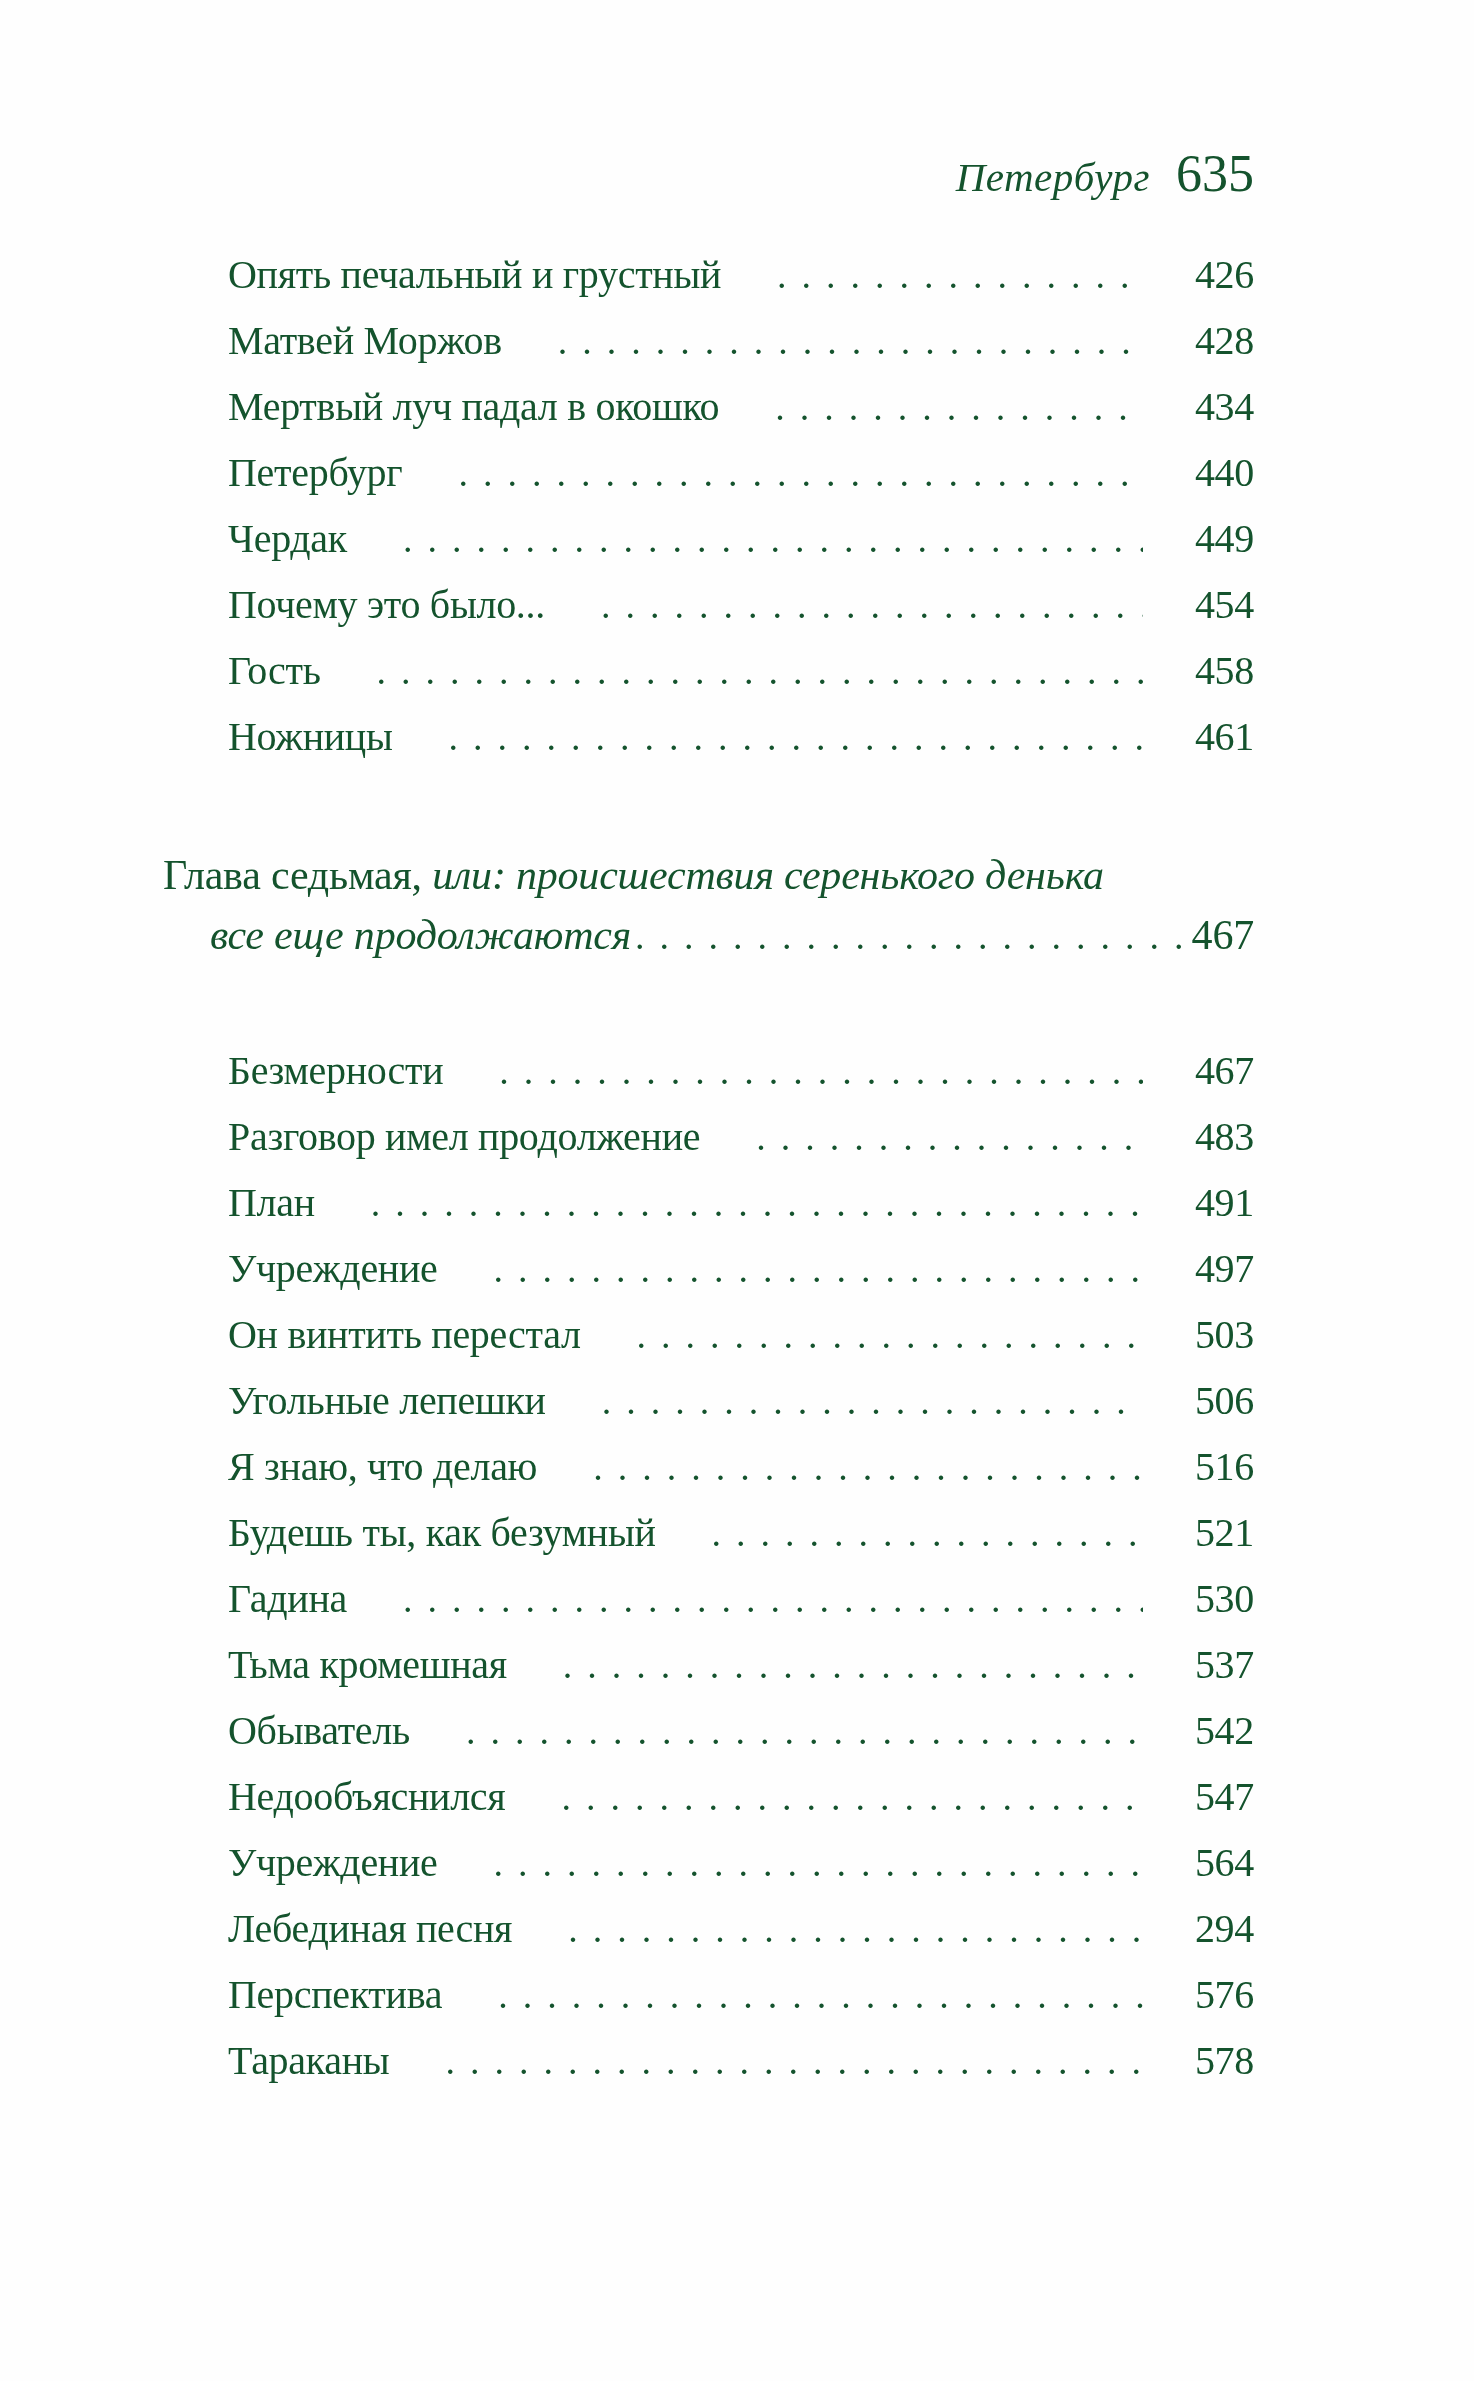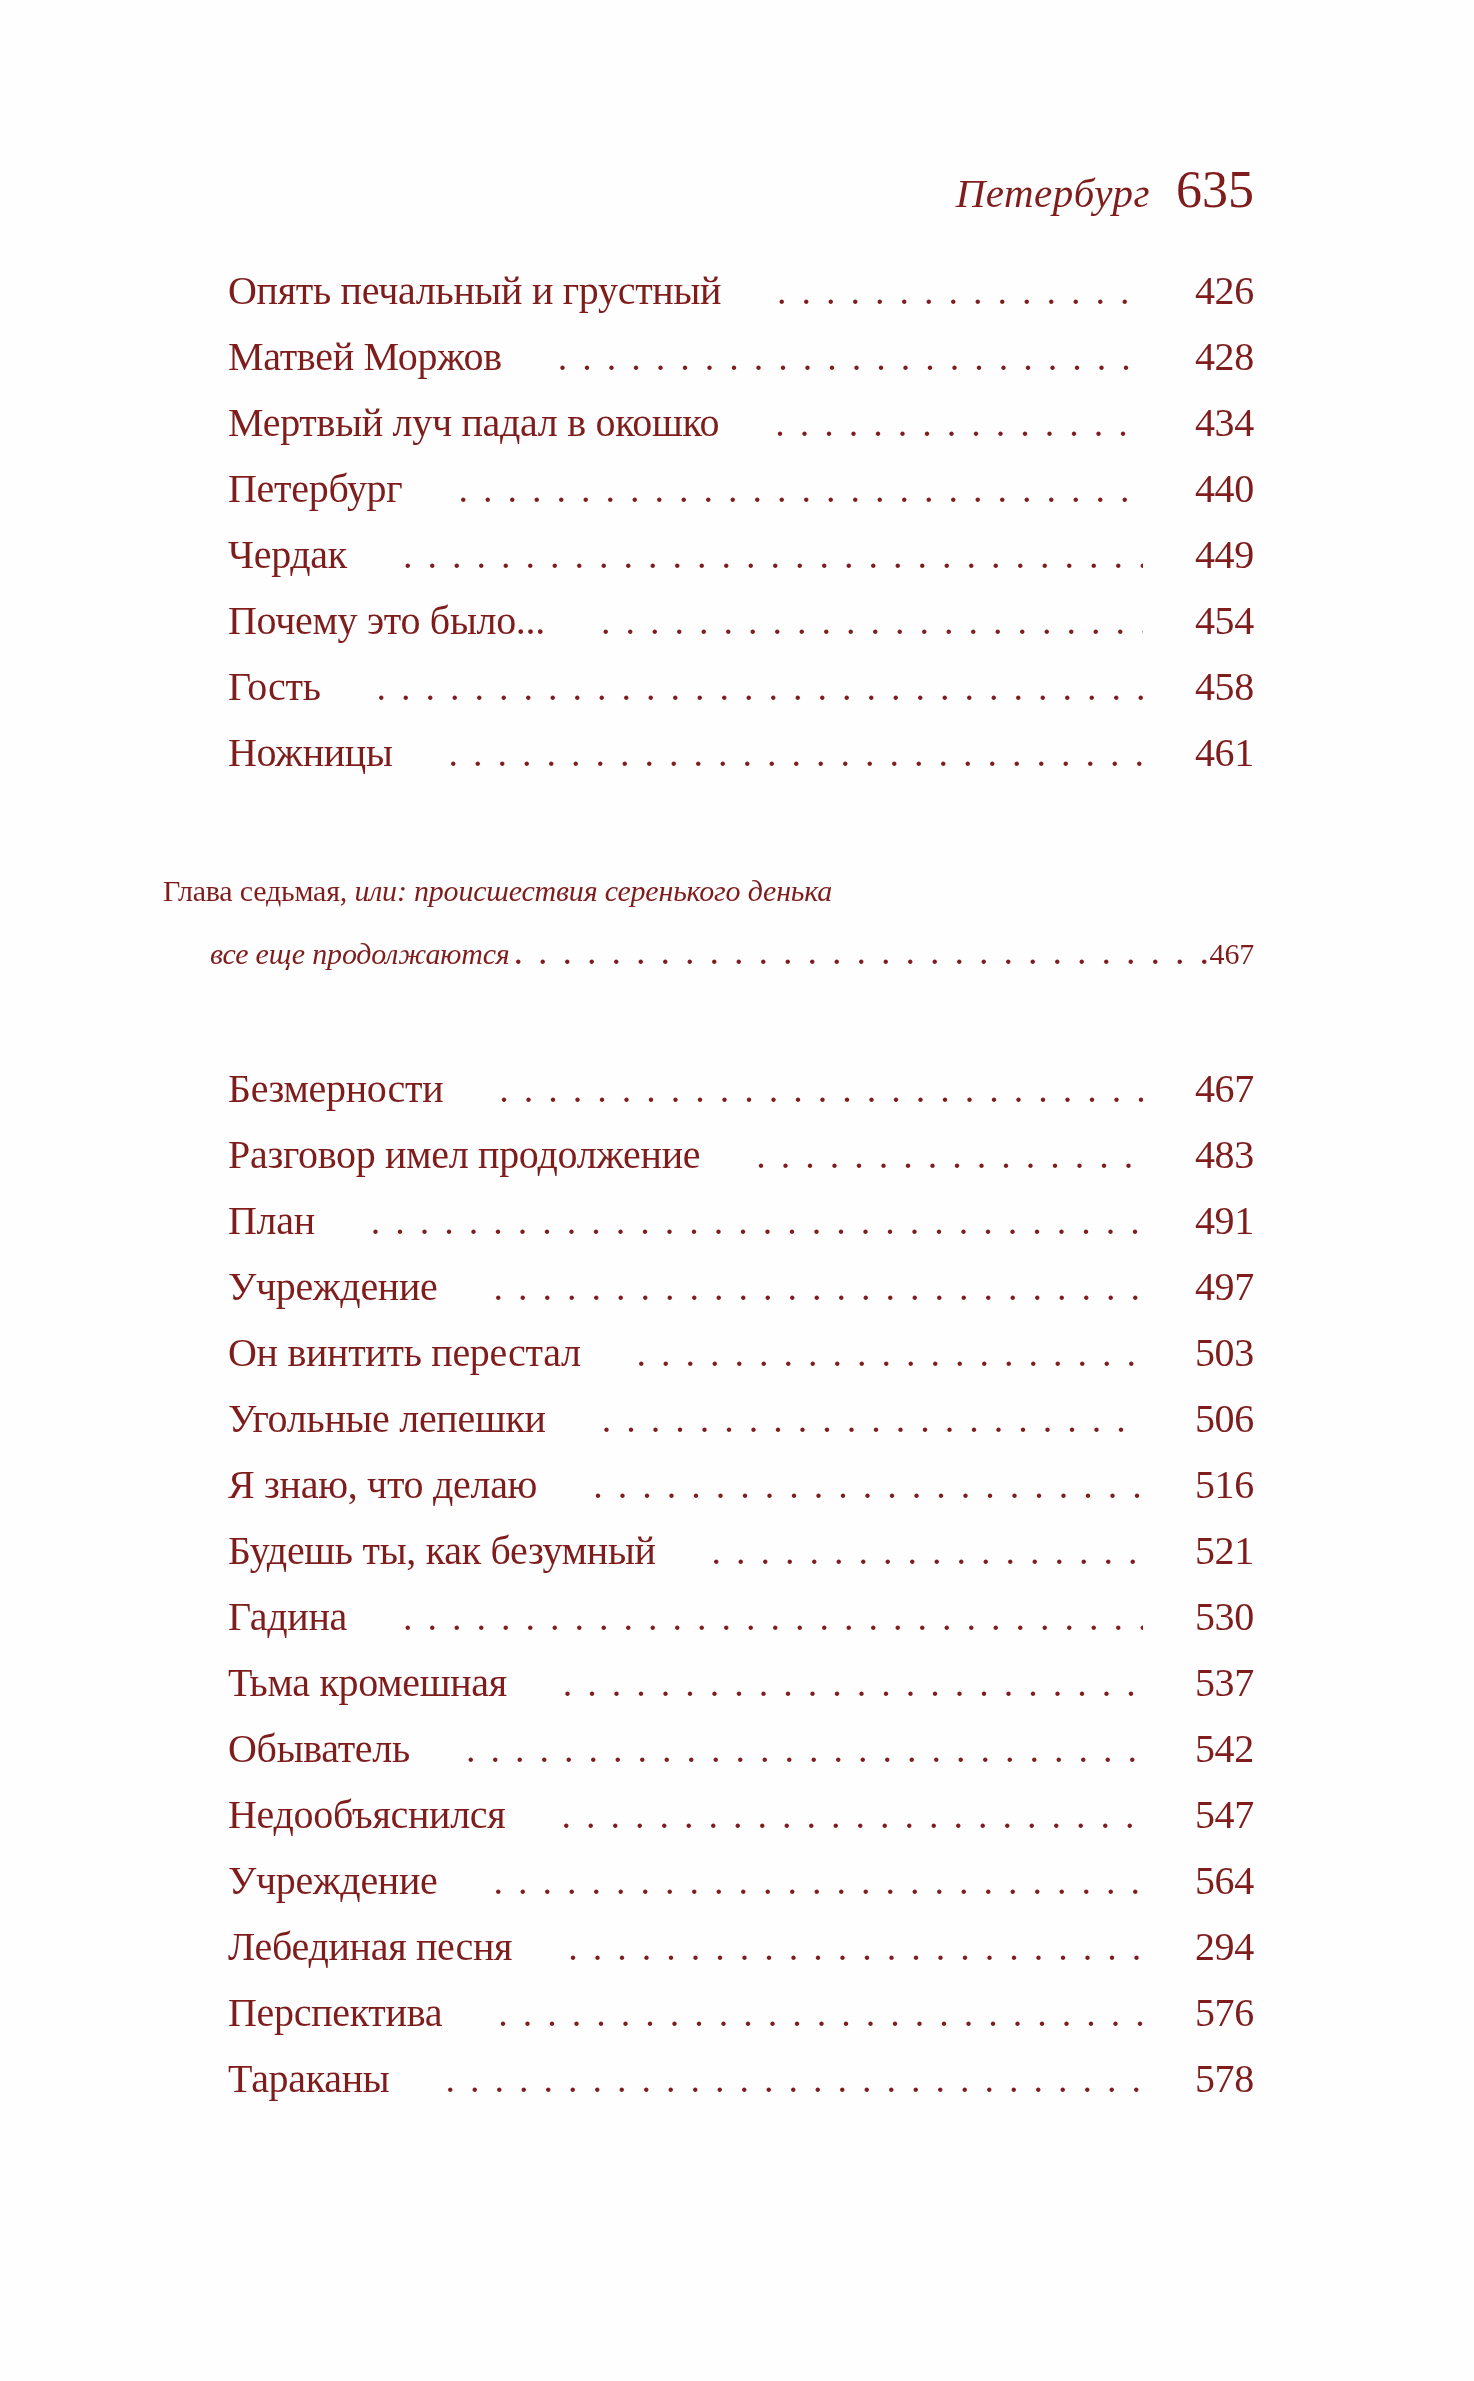--- a/index.html
+++ b/index.html
@@ -2,23 +2,23 @@
 <html lang="ru"><head>
 <meta charset="utf-8">
 <style>
   html, body { margin: 0; padding: 0; background: #ffffff; }
   .page {
     position: relative;
     width: 1474px;
     height: 2381px;
     box-sizing: border-box;
     background: #fefefe;
-    color: #7f1d1d;
+    color: #14532d;
     font-family: "Liberation Serif", "DejaVu Serif", serif;
-    padding: 16px 220px 0 228px;
+    padding: 0 220px 0 228px;
     overflow: hidden;
   }
 
   
   .running-head {
     margin-top: 148px;
     display: flex;
     justify-content: flex-end;
     align-items: baseline;
     line-height: 1;
@@ -58,21 +58,21 @@
   .leader::after {
     content: "................................................................................";
     letter-spacing: 15px;
     font-size: 38px;
   }
   .pagenum { flex: 0 0 auto; }
 
   
   .chapter-heading {
     margin-top: 75px;
-    font-size: 30px;
+    font-size: 42px;
     line-height: 60px;
     letter-spacing: -0.2px;
   }
   .chapter-line1 { margin-left: -65px; white-space: nowrap; }
   .chapter-roman { font-style: normal; }
   .chapter-italic { font-style: italic; }
   .chapter-line2 {
     margin-left: -18px;
     display: flex;
     align-items: baseline;

